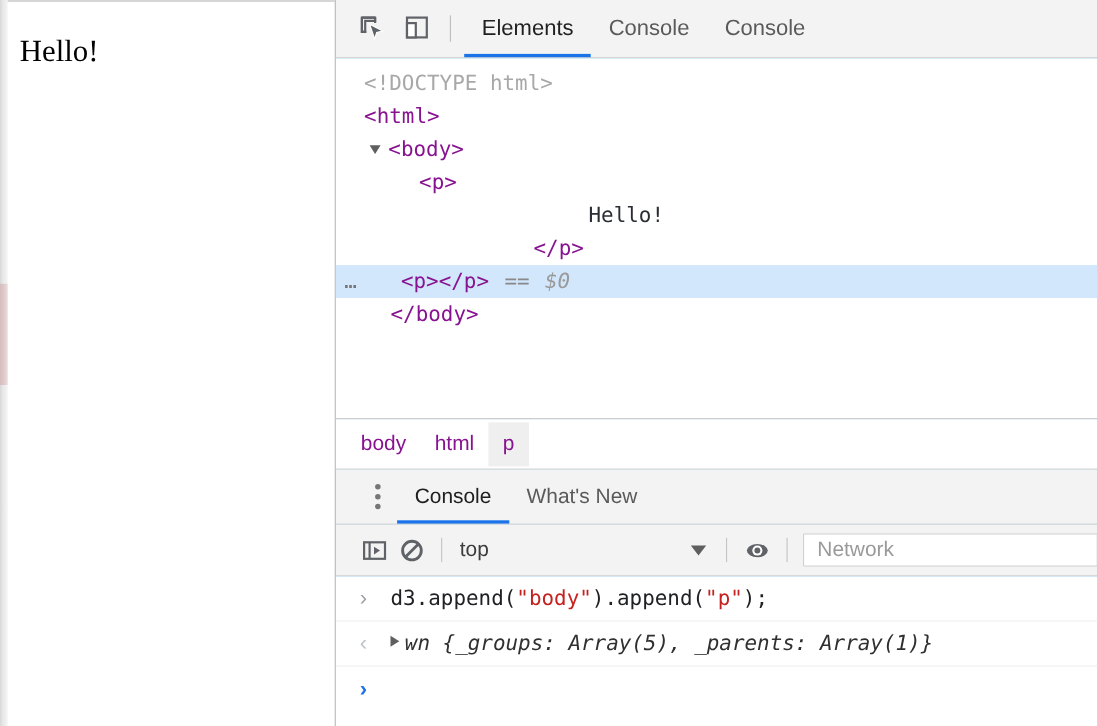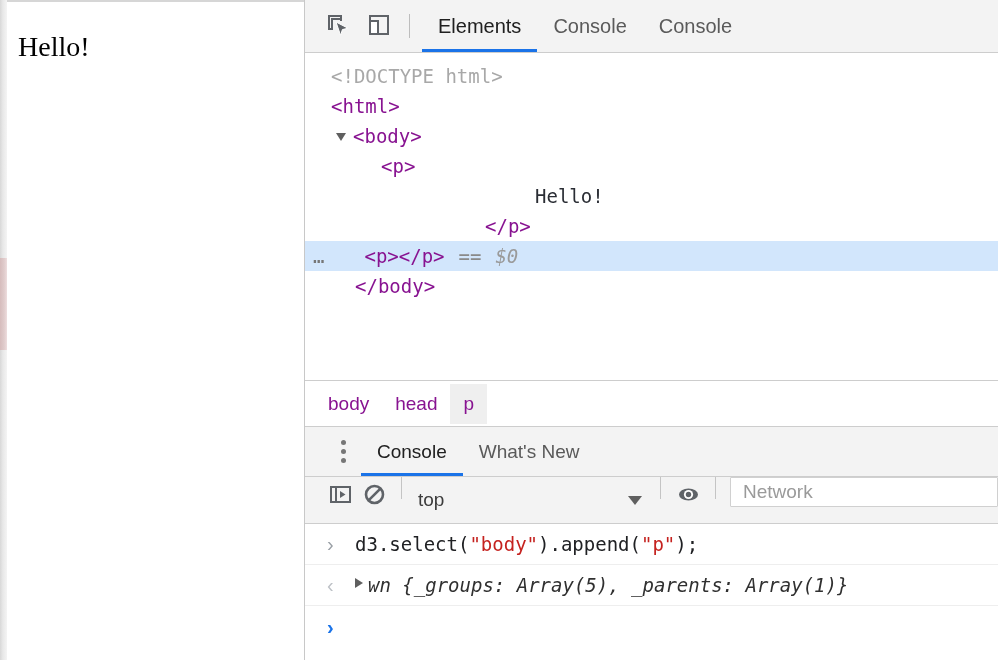--- a/index.html
+++ b/index.html
@@ -225,20 +225,21 @@
     height: 3px;
     background: #1a73e8;
   }
 
   
   .console-bar {
     flex: 0 0 47px;
     height: 47px;
     background: #f3f3f3;
     display: flex;
+    align-items: center;
     border-bottom: 1px solid #cdcdcd;
     box-sizing: border-box;
   }
   .cb-icon {
     width: 34px; height: 34px;
     display: flex; align-items: center; justify-content: center;
     cursor: pointer;
   }
   .cb-icon.first { margin-left: 18px; }
   .cb-sep {
@@ -380,21 +381,21 @@
 
       <div class="dom-row selected"><span class="ind" style="width:8px"></span><span class="tok-dots">…</span><span class="ind" style="width:38px"></span><span class="tok-tag">&lt;p&gt;&lt;/p&gt;</span><span class="ind" style="width:14px"></span><span class="tok-eq">==</span><span class="ind" style="width:14px"></span><span class="tok-dollar">$0</span></div>
 
       <div class="dom-row"><span class="ind" style="width:50px"></span><span class="tok-tag">&lt;/body&gt;</span></div>
 
 
     </div>
 
     <div class="crumbs">
       <div class="crumb">body</div>
-      <div class="crumb">head</div>
+      <div class="crumb">html</div>
       <div class="crumb active">p</div>
     </div>
 
     <div class="drawer-tabs">
       <div class="kebab">
         <i></i>
           <i></i>
           <i></i>
       </div>
       <div class="dw-tab active">Console</div>
@@ -429,21 +430,21 @@
         </svg>
       </div>
       <div class="cb-sep"></div>
       <div class="filter-input">Network</div>
     </div>
 
     <div class="console-body">
 
       <div class="console-row">
         <span class="gutter input">›</span>
-        <span><span class="code-js">d3.select(</span><span class="str">"body"</span><span class="code-js">).append(</span><span class="str">"p"</span><span class="code-js">);</span></span>
+        <span><span class="code-js">d3.append(</span><span class="str">"body"</span><span class="code-js">).append(</span><span class="str">"p"</span><span class="code-js">);</span></span>
       </div>
 
       <div class="console-row">
         <span class="gutter output">‹</span>
         <span class="disc"></span>
         <span class="obj-preview">wn {_groups: Array(5), _parents: Array(1)}</span>
       </div>
 
       <div class="console-row prompt-row">
         <span class="gutter blue">›</span>

